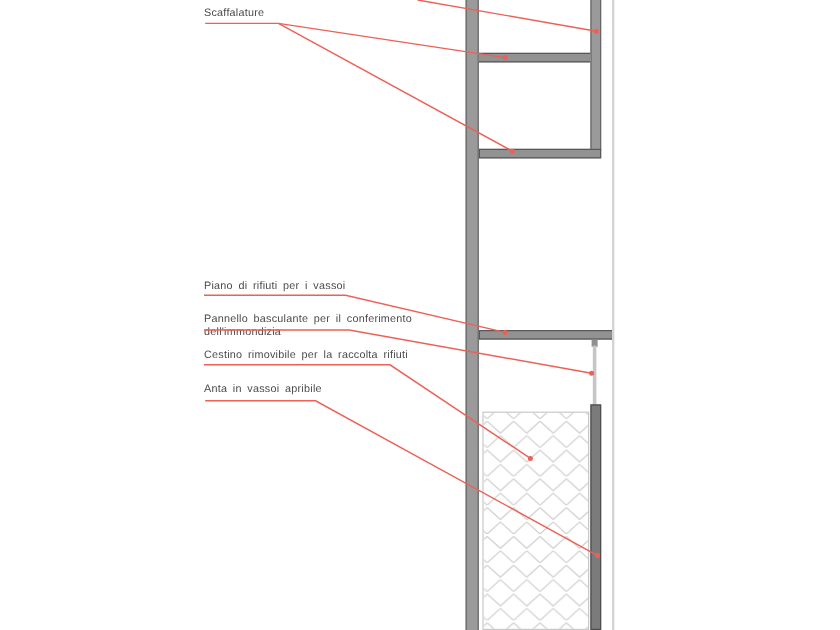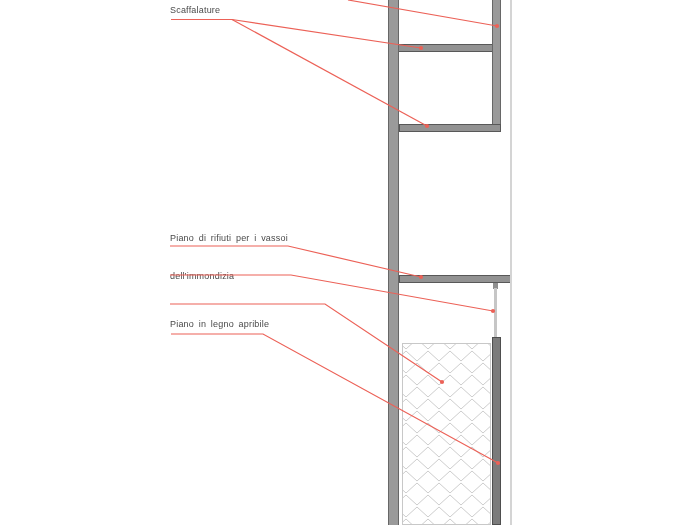--- a/index.html
+++ b/index.html
@@ -38,22 +38,24 @@
     border:1px solid #c8c8c8;overflow:hidden;background:#ffffff;}
   #leader-svg{position:absolute;left:0;top:0;z-index:10;pointer-events:none;}
 </style>
 </head>
 <body>
 
 <div id="canvas">
 
   <div class="lbl lbl-scaffalature">Scaffalature</div>
   <div class="lbl lbl-piano">Piano di rifiuti per i vassoi</div>
+  <div class="lbl lbl-pannello-1">Pannello basculante per il conferimento</div>
   <div class="lbl lbl-pannello-2">dell'immondizia</div>
-  <div class="lbl lbl-anta">Piano in legno apribile</div>
+  <div class="lbl lbl-cestino">Cestino rimovibile per la raccolta rifiuti</div>
+  <div class="lbl lbl-anta">Anta in vassoi apribile</div>
 
   <div class="struct post-left"></div>
   <div class="struct post-right"></div>
   <div class="struct shelf-a"></div>
   <div class="struct shelf-b"></div>
   <div class="struct counter"></div>
   <div class="struct rod-cap"></div>
   <div class="struct rod"></div>
   <div class="struct anta-bar"></div>
   <div class="struct wall-line"></div>

